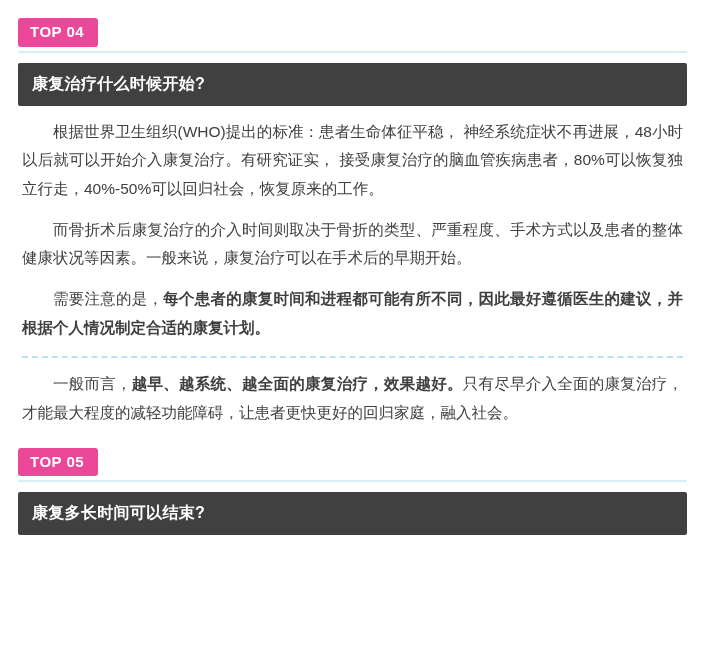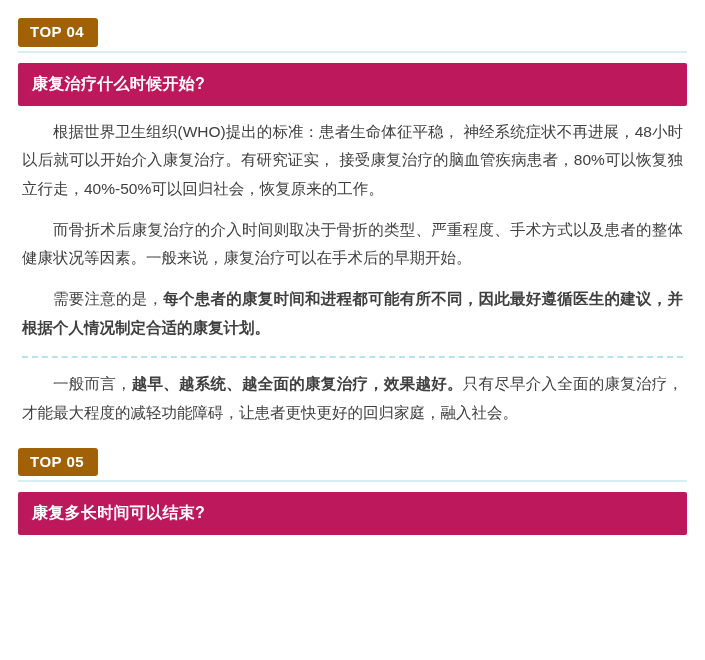--- a/index.html
+++ b/index.html
@@ -18,21 +18,21 @@
     position: relative;
     width: 705px;
     height: 660px;
     box-sizing: border-box;
     padding: 0 18px;
   }
 
   
   .top-badge {
     display: inline-block;
-    background: #a16207;
+    background: #ec4899;
     color: #ffffff;
     font-size: 15px;
     font-weight: bold;
     letter-spacing: 0.5px;
     padding: 6px 14px 6px 12px;
     border-radius: 3px;
     margin-top: 18px;
     line-height: 1.1;
   }
   .badge-wrap {
@@ -40,21 +40,21 @@
   }
   .badge-underline {
     height: 2px;
     background: #d8eef6;
     margin-top: 4px;
     width: 100%;
   }
 
   
   .qbar {
-    background: #be185d;
+    background: #404040;
     color: #ffffff;
     font-size: 16px;
     font-weight: bold;
     padding: 11px 14px;
     margin-top: 10px;
     border-radius: 2px;
     letter-spacing: 0.3px;
   }
 
   

